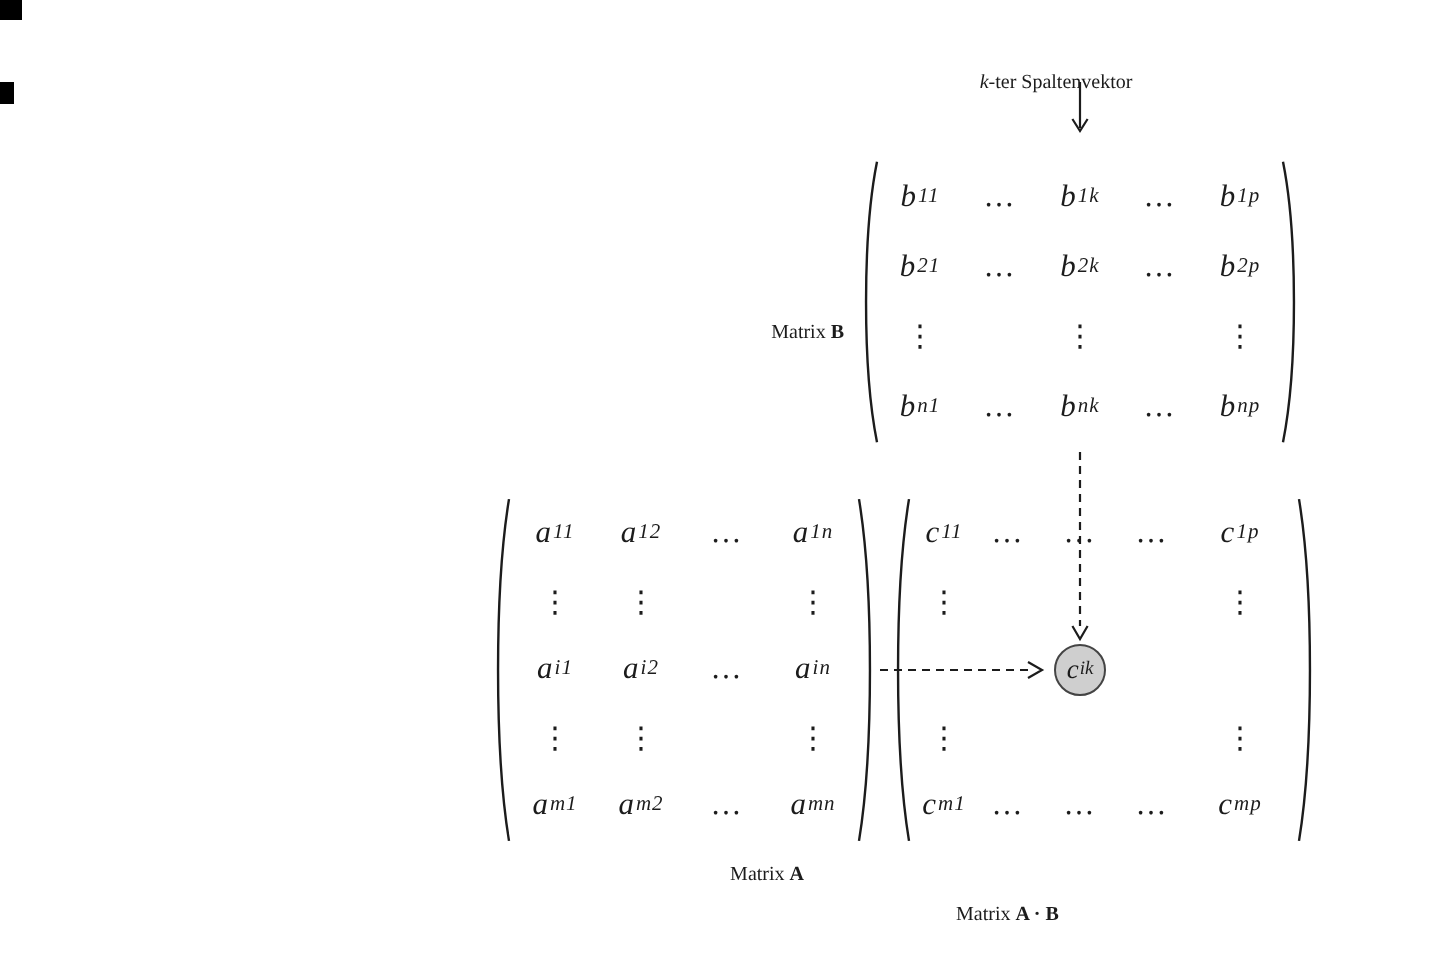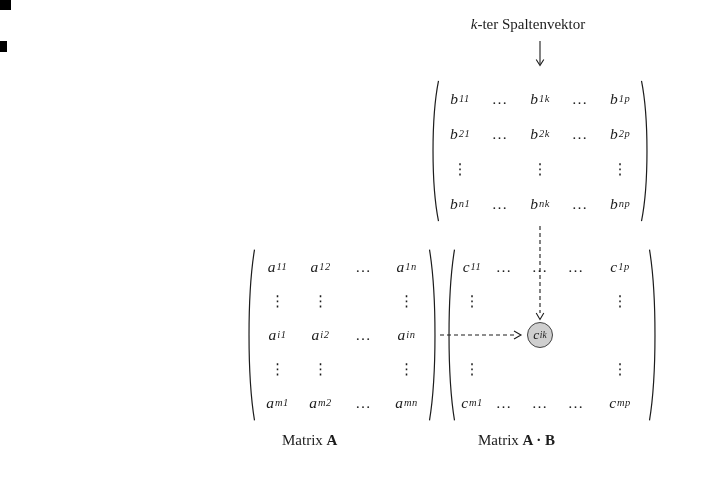--- a/index.html
+++ b/index.html
@@ -14,26 +14,26 @@
     font-family:"Liberation Serif", serif;
   }
   .page{position:absolute;inset:0;}
 
   
   .sq{position:absolute;background:#000;}
   .sq1{left:0;top:0;width:11px;height:10px;}
   .sq2{left:0;top:41px;width:7px;height:11px;}
 
   
-  .lbl{font-size:15px;line-height:1.15;white-space:nowrap;}
+  .lbl{font-size:10px;line-height:1.15;white-space:nowrap;margin-top:20px;}
   .lbl i{font-style:italic;}
   .lbl b{font-weight:bold;}
   #spalten{position:absolute;left:428px;top:16px;width:200px;text-align:center;}
   #lblB{position:absolute;left:322px;top:141px;width:100px;text-align:right;}
-  #lblA{position:absolute;left:282px;top:432px;width:120px;text-align:left;}
+  #lblA{position:absolute;left:282px;top:412px;width:120px;text-align:right;}
   #lblAB{position:absolute;left:478px;top:432px;width:148px;text-align:left;}
   #zeilen{position:absolute;left:80px;top:311px;width:164px;text-align:center;}
   #zeilen .zline{height:18px;}
 
   
   svg.arrow{position:absolute;overflow:visible;}
   svg.arrow path{stroke:var(--ink);stroke-width:1.1;fill:none;}
   svg.arrow path.dash{stroke-dasharray:4 3;}
   #zeilen svg{display:block;margin:0 auto;}
   #zeilen svg path{stroke:var(--ink);stroke-width:1.1;fill:none;}
@@ -80,20 +80,21 @@
   <div class="sq sq1"></div>
   <div class="sq sq2"></div>
 
   <div class="lbl" id="spalten"><i>k</i><span>-ter Spaltenvektor</span></div>
 
   <svg class="arrow" id="arrow-col" width="12" height="30">
     <path d="M6 1 L6 24"></path>
     <path d="M2.2 19.5 L6 25.5 L9.8 19.5"></path>
   </svg>
 
+  <div class="lbl" id="lblB"><span>Matrix </span><b>B</b></div>
 
   <div class="matrix" id="mB">
     <svg class="paren left" viewBox="0 0 12 100" preserveAspectRatio="none">
         <path d="M10.5 2 C3.2 27 3.2 73 10.5 98" vector-effect="non-scaling-stroke"></path>
       </svg>
     <div class="grid">
         <span class="cell">
           <i>b</i>
           <sub>11</sub>
         </span>

